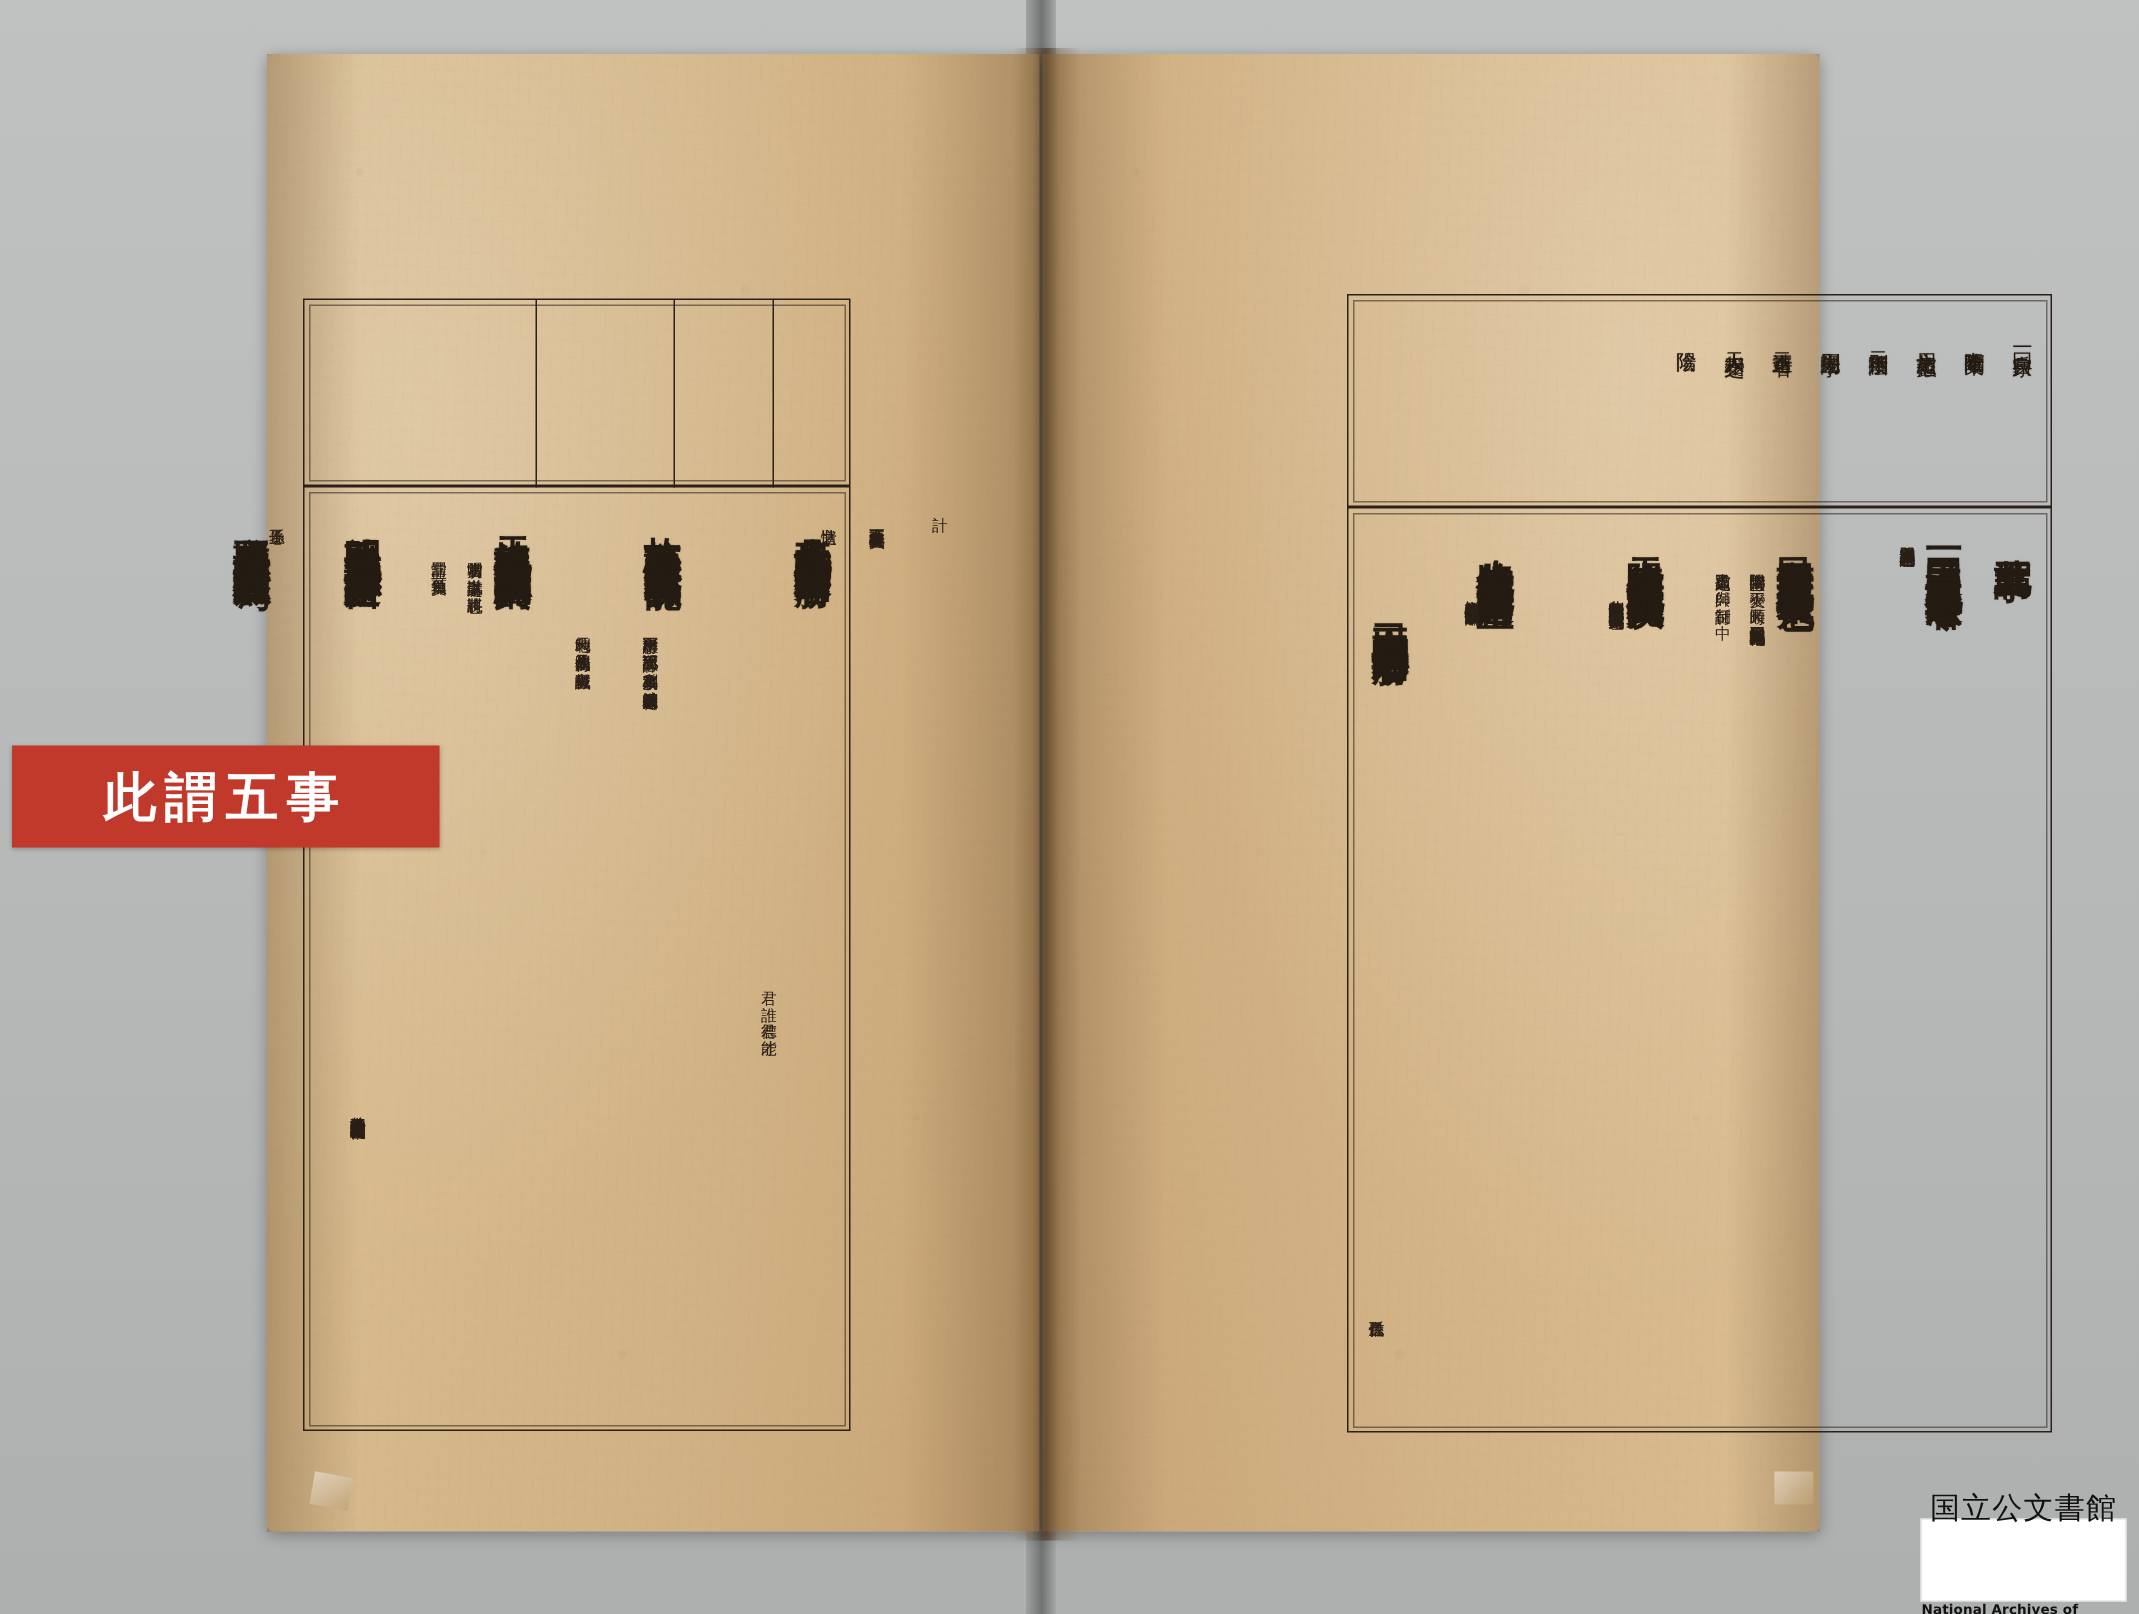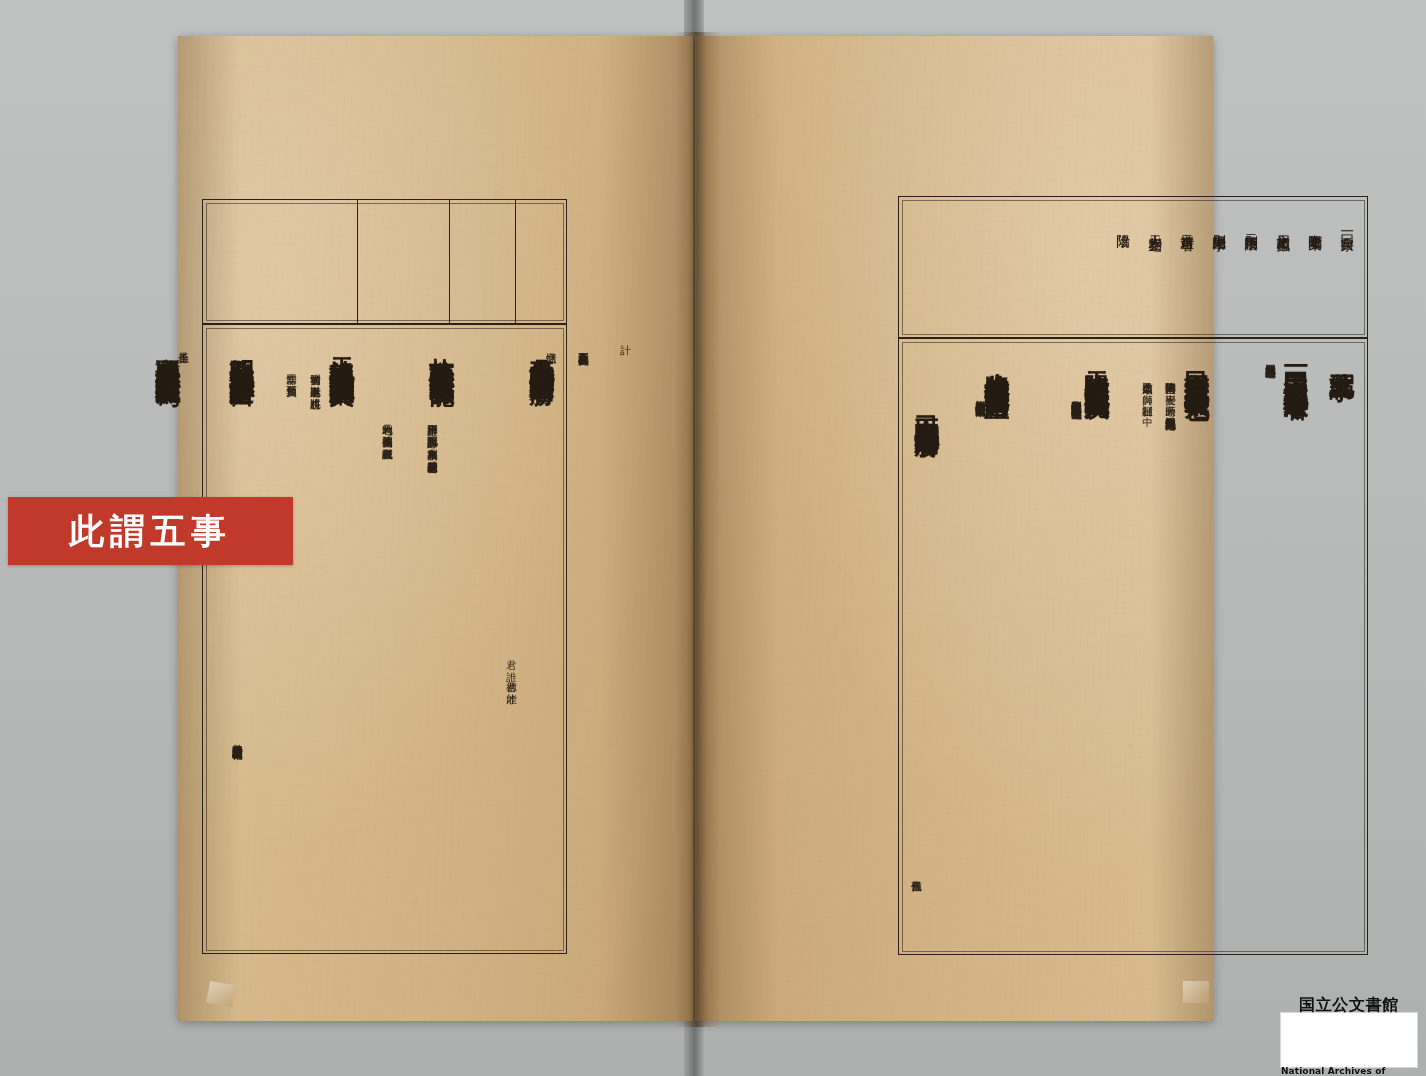--- a/index.html
+++ b/index.html
@@ -194,22 +194,22 @@
     height: 54px;
     background: #ffffff;
     border: 1px solid #d8d8d8;
     display: flex;
     flex-direction: column;
     align-items: center;
     justify-content: center;
     gap: 2px;
   }
   #archives-stamp .jp {
-    font-size: 16px;
-    font-weight: 700;
+    font-size: 20px;
+    font-weight: 400;
     color: #111;
     letter-spacing: 0.04em;
   }
   #archives-stamp .en {
     font-size: 9px;
     font-weight: 700;
     color: #111;
     letter-spacing: 0.01em;
     margin-top: 48px;
   }

